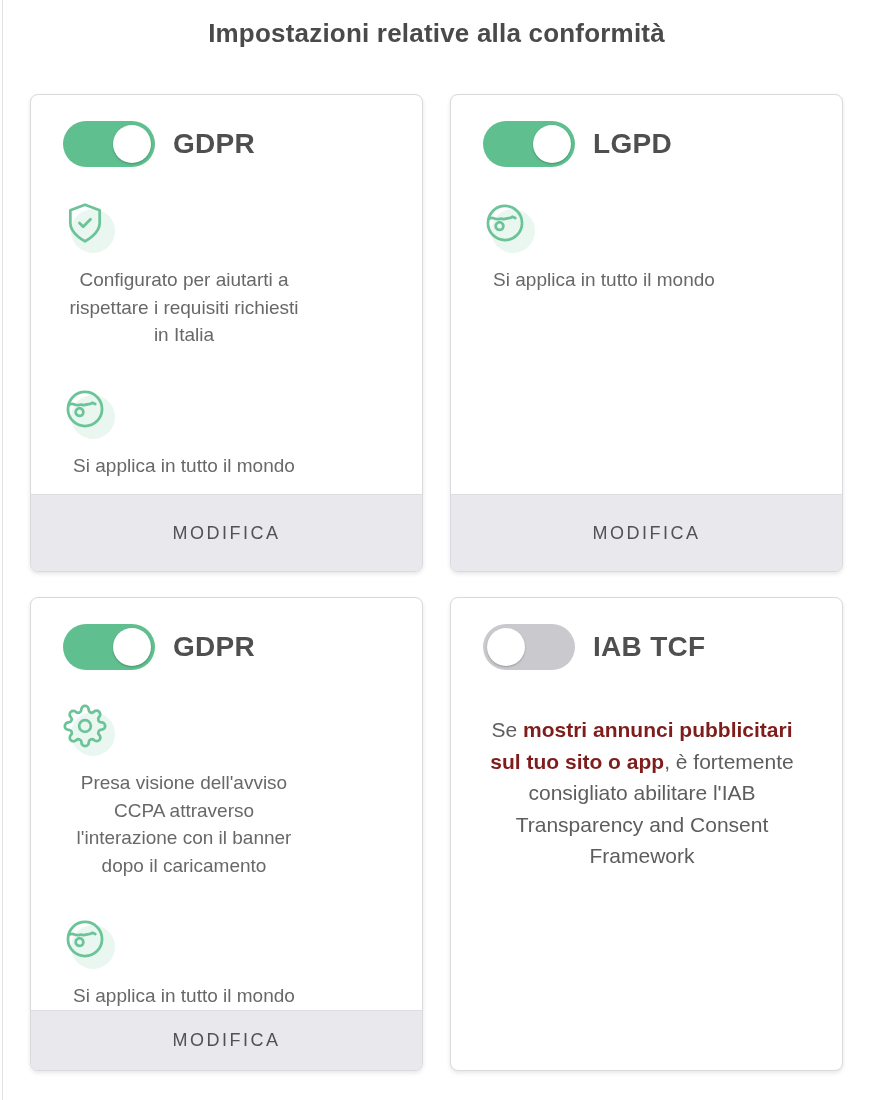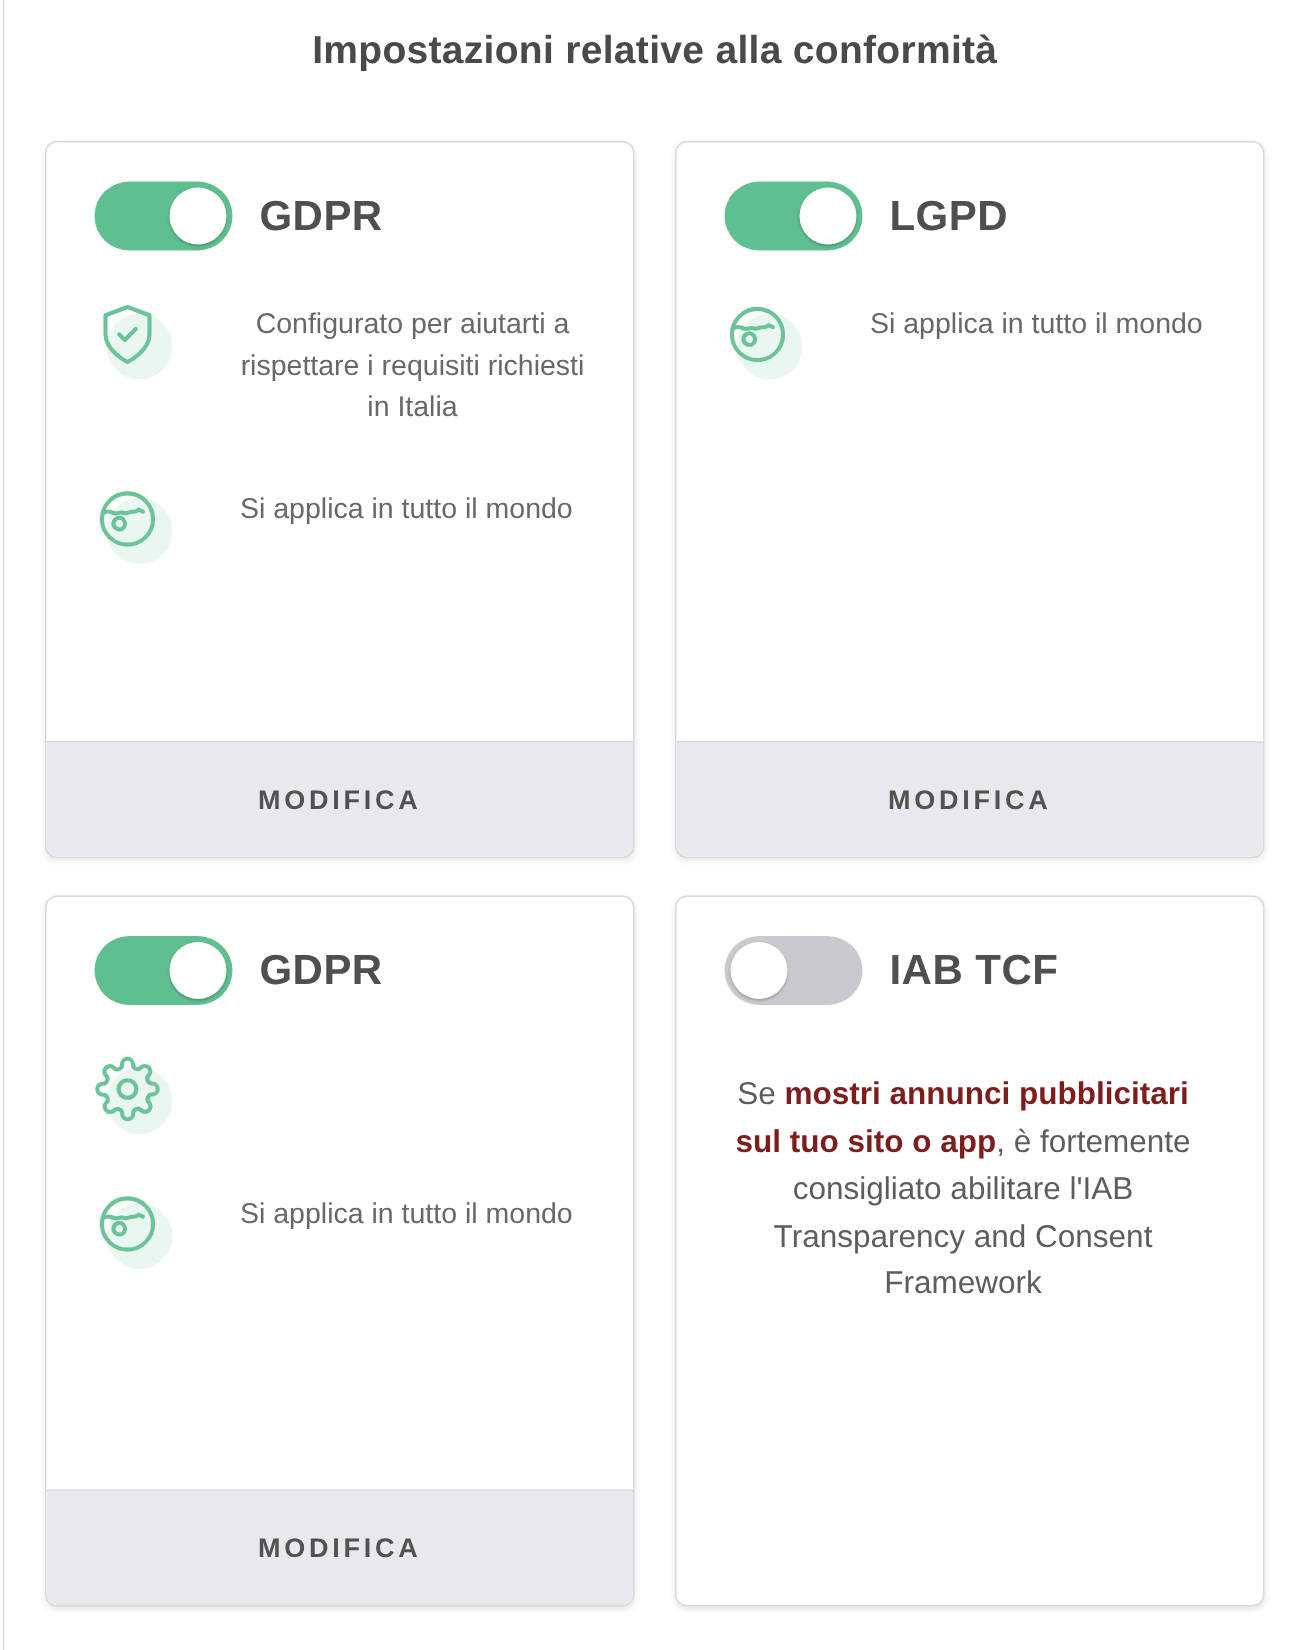--- a/index.html
+++ b/index.html
@@ -20,36 +20,36 @@
   .toggle { width:92px; height:46px; border-radius:23px; position:relative;
     flex-shrink:0; cursor:pointer; }
   .toggle.on  { background:#5fbf8f; }
   .toggle.off { background:#cacace; }
   .toggle .knob { position:absolute; top:4px; width:38px; height:38px;
     border-radius:50%; background:#ffffff; box-shadow:0 1px 2px rgba(0,0,0,.25); }
   .toggle.on  .knob { right:4px; }
   .toggle.off .knob { left:4px; }
   .card-title { font-size:28px; font-weight:bold; color:#4f4f4f; letter-spacing:.3px; }
   .features { margin-top:34px; }
-  .feature { display:flex; gap:45px; }
+  .feature { display:flex; gap:11px;flex-direction:column; }
   .feature + .feature { margin-top:38px; }
   .icon-wrap { width:52px; height:52px; position:relative; flex-shrink:0; }
   .icon-bg { position:absolute; left:8px; top:8px; width:44px; height:44px;
     border-radius:50%; background:#eaf6f0; }
   .icon-wrap svg { position:absolute; left:0; top:0; width:44px; height:44px;
     stroke:#6bc498; fill:none; stroke-width:1.5; stroke-linecap:round;
     stroke-linejoin:round; }
   .feature-text { font-size:19px; line-height:1.45; color:#686868; max-width:242px;
     padding-top:2px; }
   .rich-body { margin-top:44px; font-size:21px; line-height:1.5; color:#5d5d5d;
     max-width:318px; }
   .rich-body b { color:#7f1d1d; }
   .card-footer { margin-top:auto; height:77px; background:#e9e8ec;
     display:flex; align-items:center; justify-content:center; cursor:pointer;
-    font-size:18px; font-weight:bold; letter-spacing:2.5px; color:#525252;
+    font-size:18px; font-weight:normal; letter-spacing:2.5px; color:#525252;
     border-top:1px solid #dddde1; }
 </style>
 </head>
 <body>
 
 <svg width="0" height="0" style="position:absolute" aria-hidden="true">
   <symbol id="sym-shield-check" viewBox="0 0 24 24">
     <path d="M12 22s8-4 8-10V5l-8-3-8 3v7c0 6 8 10 8 10z"></path>
     <polyline points="9 12 11 14 15 10"></polyline>
   </symbol>
@@ -135,20 +135,21 @@
           <div class="card-title">GDPR</div>
         </div>
         <div class="features">
           <div class="feature">
             <span class="icon-wrap">
                 <span class="icon-bg"></span>
                 <svg>
                   <use href="#sym-gear"></use>
                 </svg>
               </span>
+            <div class="feature-text">Presa visione dell'avviso CCPA attraverso l'interazione con il banner dopo il caricamento</div>
           </div>
           <div class="feature">
             <span class="icon-wrap">
                 <span class="icon-bg"></span>
                 <svg>
                   <use href="#sym-globe"></use>
                 </svg>
               </span>
             <div class="feature-text">Si applica in tutto il mondo</div>
           </div>

